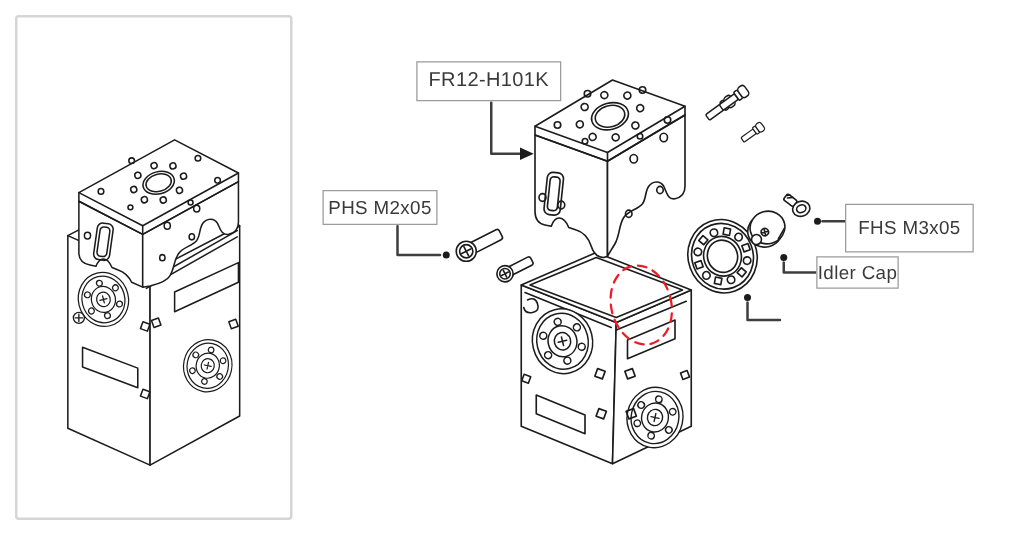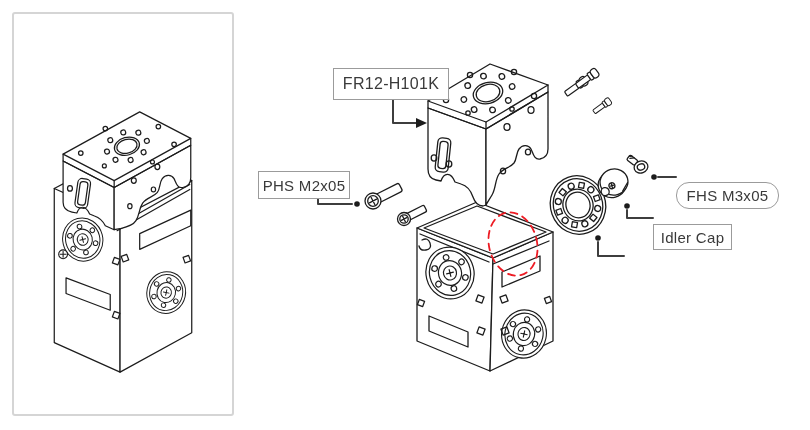--- a/index.html
+++ b/index.html
@@ -7,25 +7,25 @@
          font-family:"Liberation Sans",sans-serif;}
   
   #assembled-panel{position:absolute;left:12px;top:12px;width:222px;height:404px;
     border:2px solid #d5d5d5;border-radius:3px;background:#ffffff;box-sizing:border-box;}
   #assembled-panel svg{position:absolute;left:0;top:0;}
   
   #exploded-svg{position:absolute;left:0;top:0;}
   
   .plabel{position:absolute;display:flex;align-items:center;justify-content:center;
     background:#ffffff;border:1px solid #9b9b9b;color:#3a3a3a;font-size:15px;
-    letter-spacing:.3px;box-sizing:border-box;white-space:nowrap;z-index:5;margin-top:19px;}
+    letter-spacing:.3px;box-sizing:border-box;white-space:nowrap;z-index:5;}
   .lbl-frame   {left:333px;top:49px; width:116px;height:32px;font-size:16px;}
   .lbl-phs     {left:258px;top:152px;width:92px;height:28px;}
-  .lbl-fhs     {left:676px;top:163px;width:103px;height:27px;border-radius:13px;}
-  .lbl-idlercap{left:653px;top:205px;width:79px; height:26px;}
+  .lbl-fhs     {left:676px;top:163px;width:103px;height:39px;}
+  .lbl-idlercap{left:653px;top:205px;width:66px; height:26px;}
   .lbl-idler   {left:624px;top:242px;width:50px; height:28px;}
 </style>
 </head>
 <body>
 
 <div id="stage">
 
   <svg width="0" height="0" style="position:absolute" aria-hidden="true">
     <defs>
 

